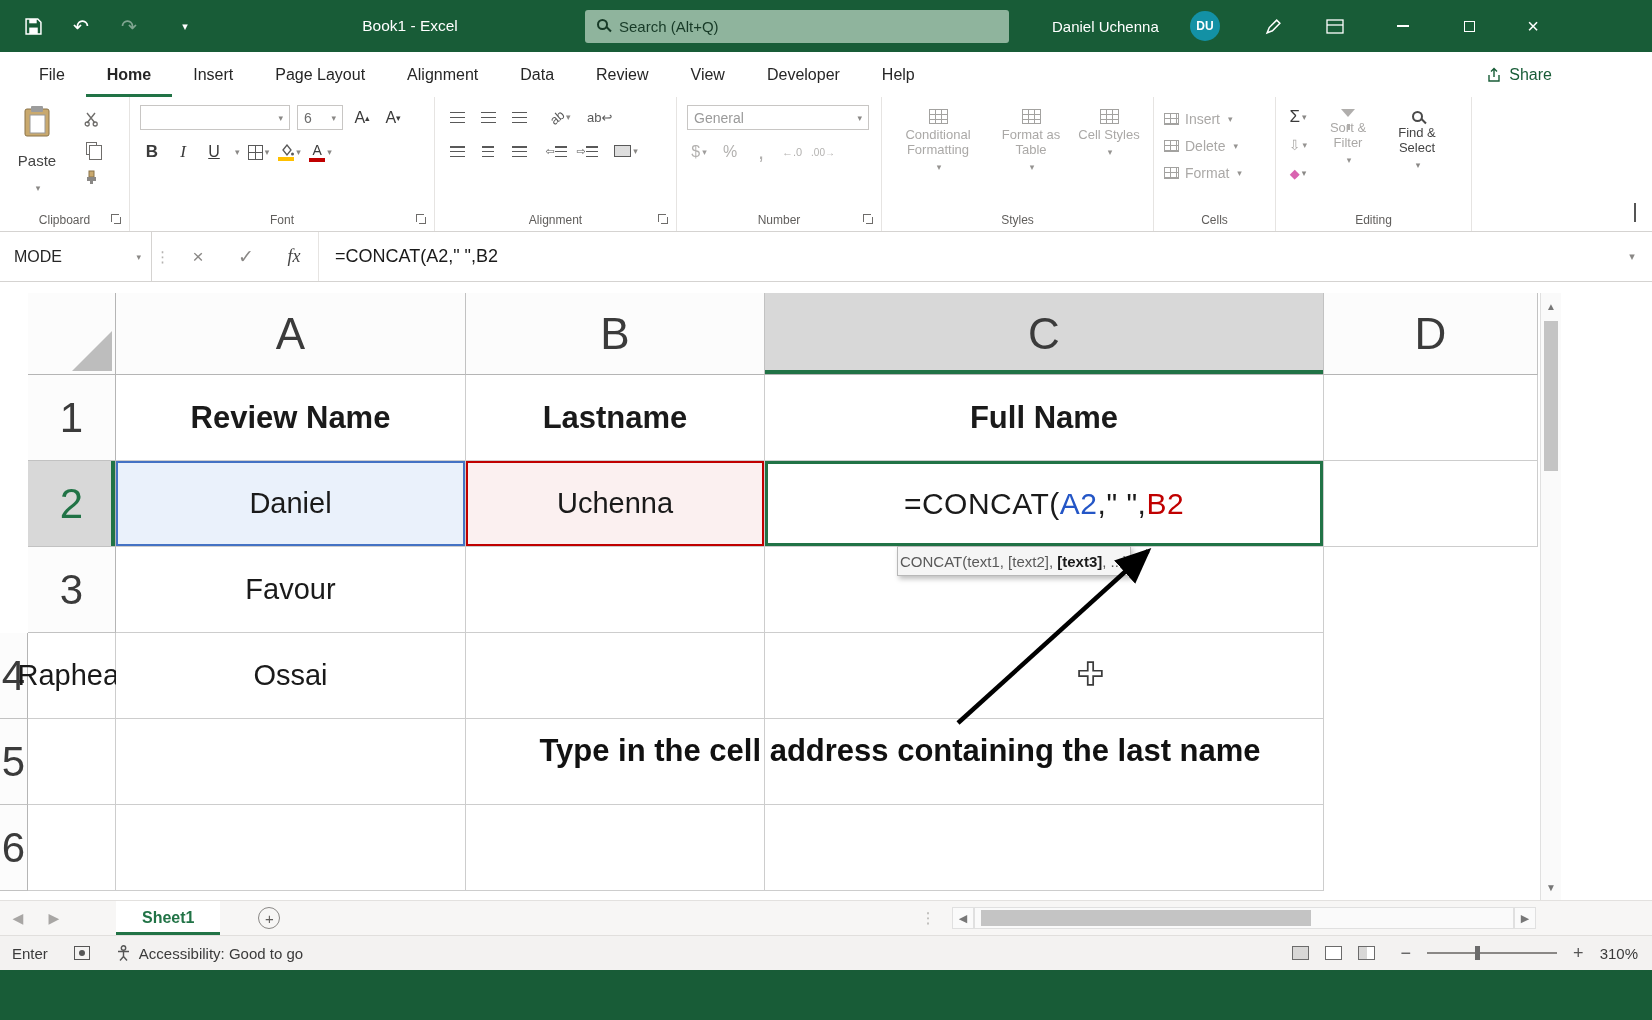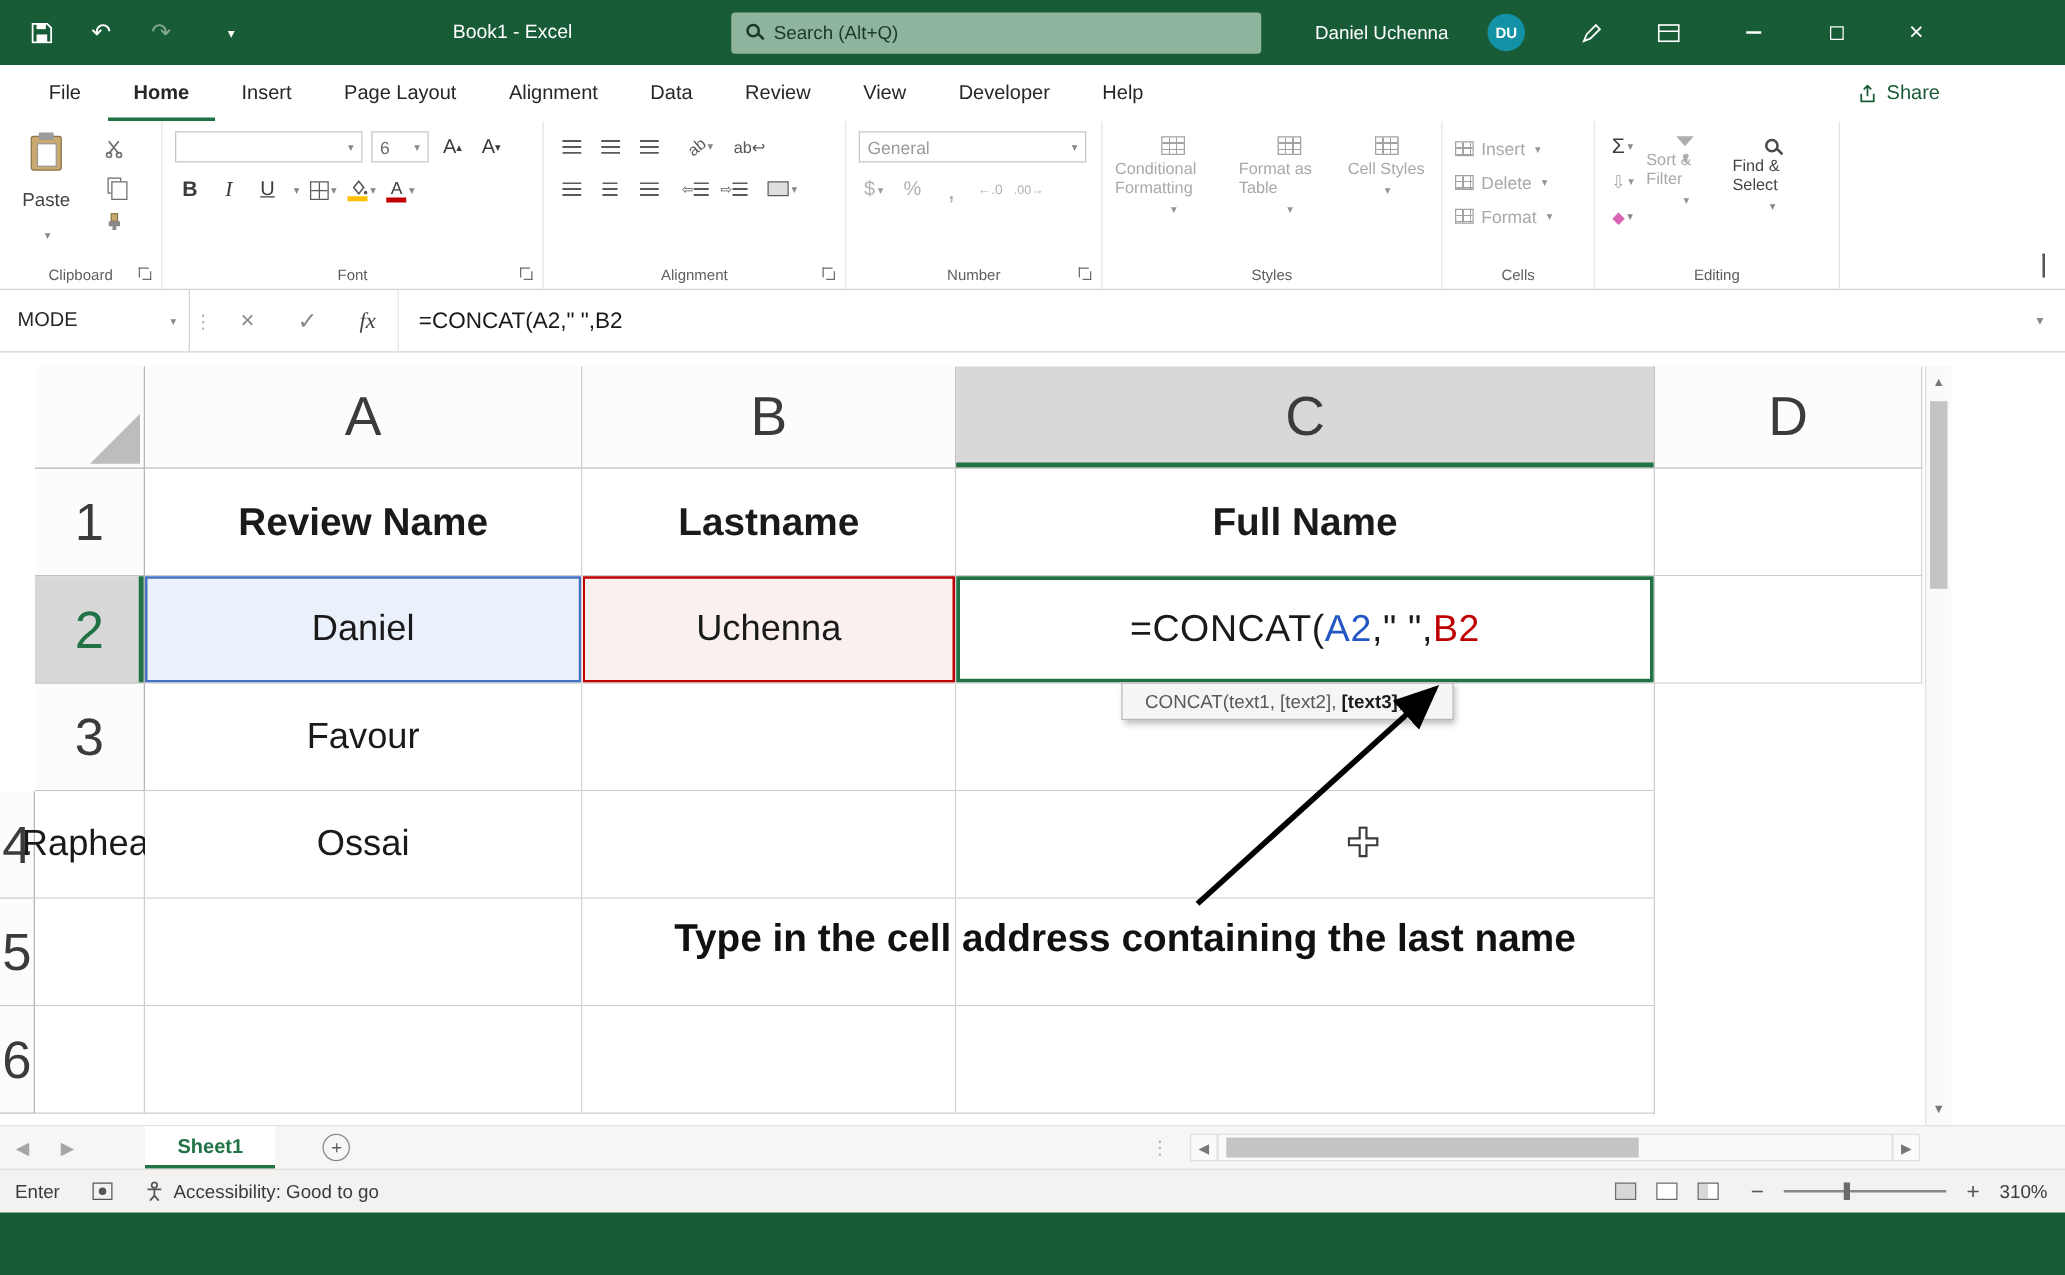--- a/index.html
+++ b/index.html
@@ -60,21 +60,21 @@
   
   .i-bars { width: 15px; height: 11px; background: repeating-linear-gradient(to bottom, #595959 0 1.5px, transparent 1.5px 4.8px); }
   .i-bars.short { width: 12px; }
   .i-merge { width: 17px; height: 12px; border: 1px solid #595959; background: linear-gradient(#59595933 0 0); }
 
   
   .i-table { width: 19px; height: 15px; border: 1px solid #9a9896; background-image:
       repeating-linear-gradient(to right, transparent 0 5px, #9a9896 5px 6px),
       repeating-linear-gradient(to bottom, transparent 0 4px, #9a9896 4px 5px); }
   .i-table.small { width: 15px; height: 12px; }
-  .big-btn { display: flex; flex-direction: column; align-items: center; justify-content: flex-start; gap: 4px; font-size: 13px; line-height: 1.15; padding-top: 4px; }
+  .big-btn { display: flex; flex-direction: column; align-items: center; justify-content: flex-start; gap: 4px; text-align: center; font-size: 13px; line-height: 1.15; padding-top: 4px; }
   .cells-row { display: flex; align-items: center; gap: 6px; height: 27px; font-size: 14px; }
 
   
   .i-funnel { width: 0; height: 0; border-left: 7px solid transparent; border-right: 7px solid transparent; border-top: 8px solid #A8A6A4; position: relative; }
   .i-funnel:after { content: ""; position: absolute; left: -1.5px; top: 7px; width: 3px; height: 6px; background: #A8A6A4; }
   .i-mag2 { position: relative; width: 11px; height: 11px; border: 2px solid #4a4a4a; border-radius: 50%; }
   .i-mag2:after { content: ""; position: absolute; width: 7px; height: 2px; background: #4a4a4a; transform: rotate(45deg); right: -6px; bottom: -2px; }
   .chev-up { width: 9px; height: 9px; border-left: 2px solid #555; border-top: 2px solid #555; transform: rotate(45deg); }
 
   
@@ -95,21 +95,21 @@
   .colh { display: flex; align-items: center; justify-content: center; font-size: 44px; color: #3b3b3b; background: #FCFCFC; border-right: 1px solid #C2C2C2; border-bottom: 1px solid #B5B5B5; }
   .colh.sel { background: #D8D8D8; box-shadow: inset 0 -4px 0 #217346; }
   .rowh { display: flex; align-items: center; justify-content: center; font-size: 42px; color: #3b3b3b; background: #FCFCFC; border-right: 1px solid #B5B5B5; border-bottom: 1px solid #C2C2C2; }
   .rowh.sel { background: #D8D8D8; color: #217346; box-shadow: inset -4px 0 0 #217346; }
   .cell { display: flex; align-items: center; justify-content: center; font-size: 29px; color: #1a1a1a; border-right: 1px solid #CDCDCD; border-bottom: 1px solid #CDCDCD; background: #fff; }
   .cell.hdr { font-weight: bold; font-size: 31px; }
   .cell.ref-a { background: #EAF1FB; box-shadow: inset 0 0 0 2px #4472C4; }
   .cell.ref-b { background: #FBF0F0; box-shadow: inset 0 0 0 2px #C00000; }
   .cell.editing { box-shadow: inset 0 0 0 3px #217346; font-size: 30px; letter-spacing: .5px; }
   .annotation { position: absolute; left: 470px; top: 440px; width: 860px; text-align: center; font-size: 31px; font-weight: bold; color: #111; }
-  .tooltip { position: absolute; left: 897px; top: 253px; height: 30px; display: inline-flex; align-items: center; padding: 0 18px; background: #F5F5F5; border: 1px solid #B8B8B8; box-shadow: 2px 3px 5px rgba(0,0,0,.25); font-size: 15px; color: #595959; white-space: pre; }
+  .tooltip { position: absolute; left: 897px; top: 253px; height: 30px; display: inline-flex; align-items: center; padding: 0 2px; background: #F5F5F5; border: 1px solid #B8B8B8; box-shadow: 2px 3px 5px rgba(0,0,0,.25); font-size: 15px; color: #595959; white-space: pre; }
   .tooltip .cur { font-weight: bold; color: #1a1a1a; }
   .overlay-svg { position: absolute; left: 0; top: 0; pointer-events: none; }
 
   
   .vscroll { position: absolute; left: 1540px; top: 293px; width: 21px; height: 607px; background: #FAFAFA; border-left: 1px solid #E0E0E0; }
   .vs-arrow { position: absolute; left: 0; width: 20px; height: 22px; display: flex; align-items: center; justify-content: center; color: #777; font-size: 10px; }
   .vs-thumb { position: absolute; left: 3px; top: 28px; width: 14px; height: 150px; background: #C4C4C4; }
   .bottombar { position: absolute; top: 900px; left: 0; width: 1652px; height: 35px; background: #F7F6F5; display: flex; align-items: stretch; border-top: 1px solid #E3E1DF; }
   .sh-nav { width: 36px; display: flex; align-items: center; justify-content: center; color: #A8A6A4; font-size: 14px; }
   .sheet-tab { margin-left: 44px; padding: 0 26px; display: flex; align-items: center; font-size: 16px; font-weight: bold; color: #217346; box-shadow: inset 0 -3px 0 #217346; background: #fff; }

